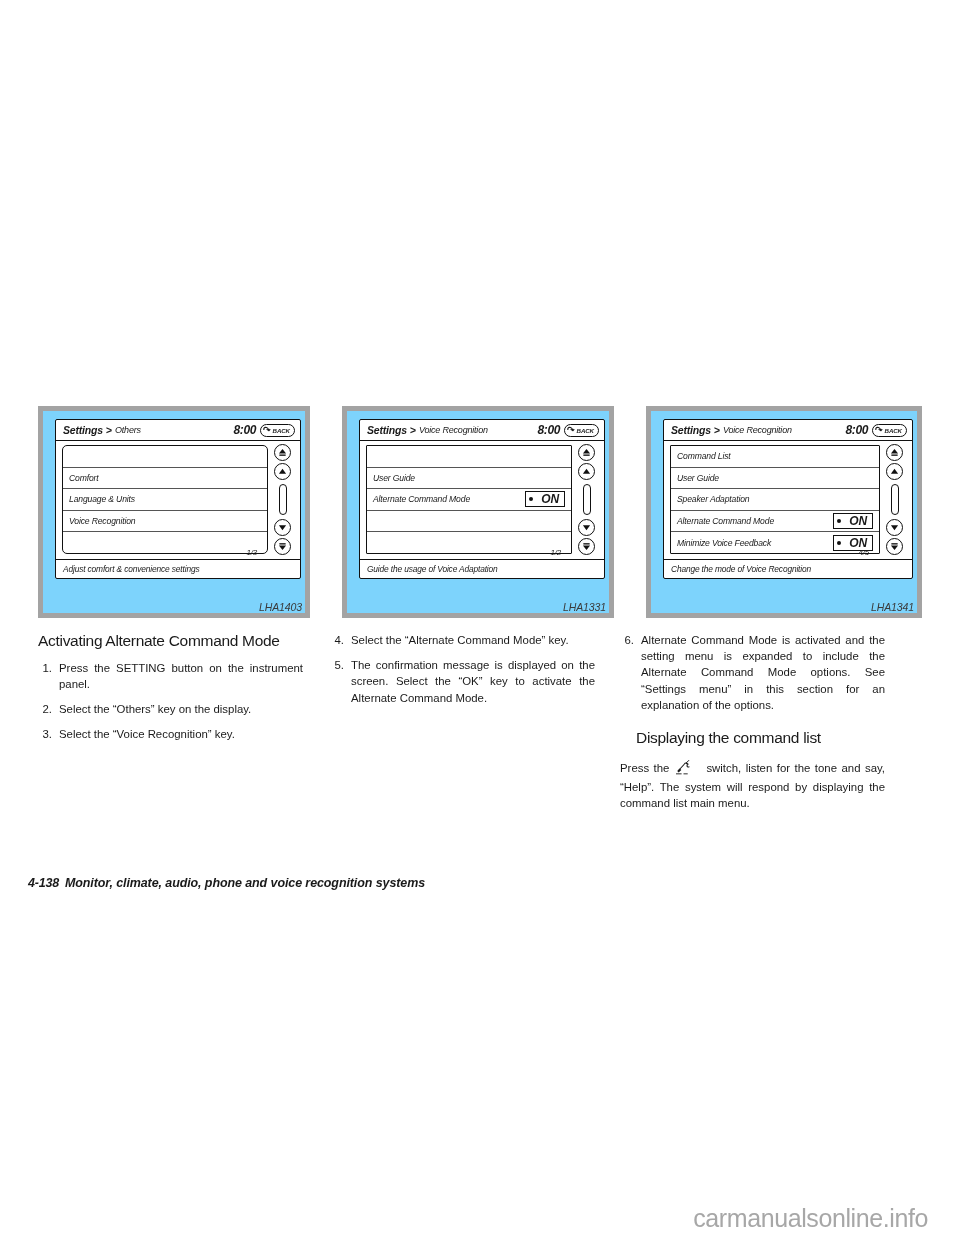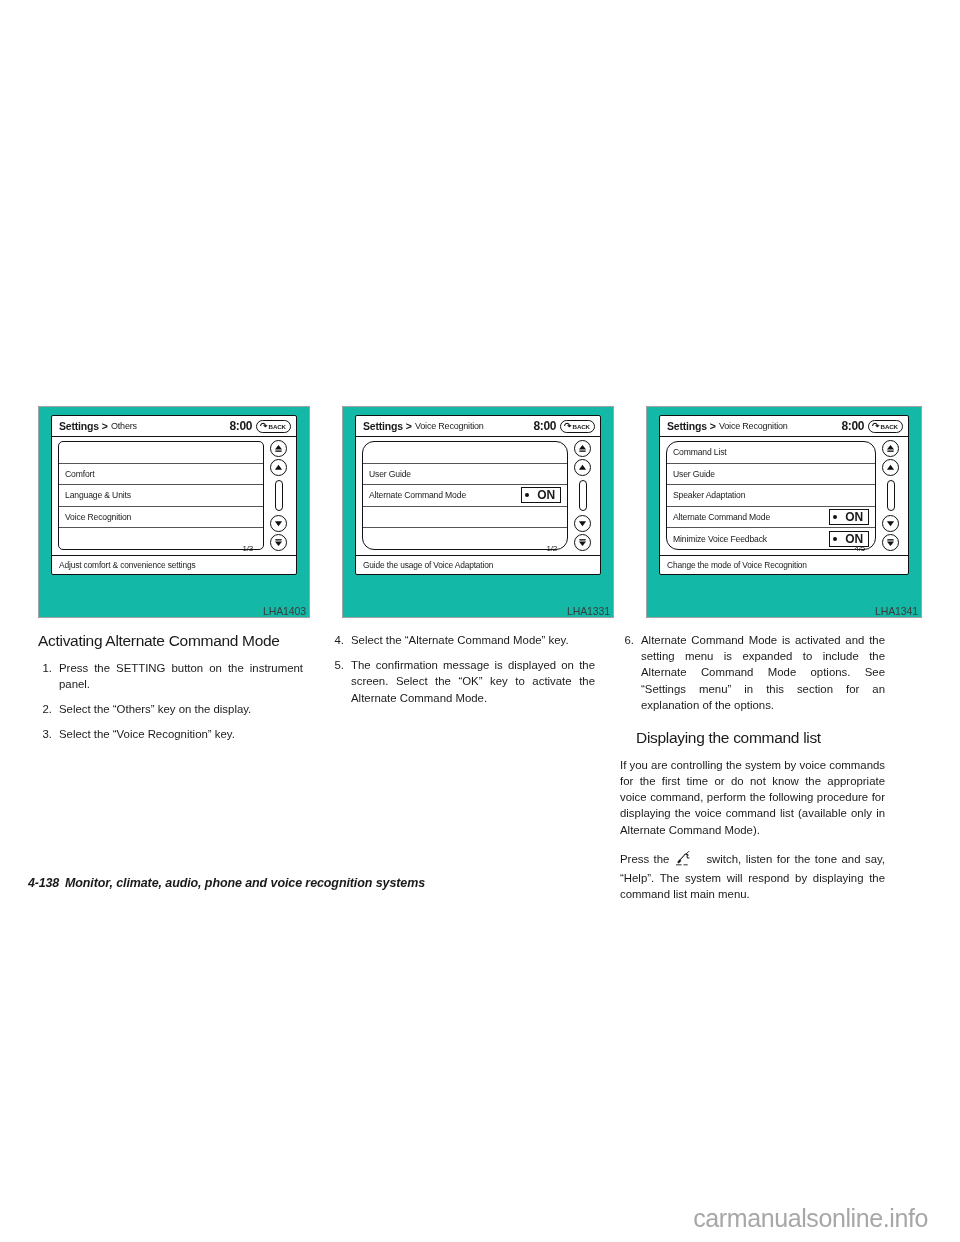--- a/index.html
+++ b/index.html
@@ -20,24 +20,25 @@
   .figure-row {
     position: absolute;
     left: 38px;
     top: 406px;
     width: 884px;
     height: 212px;
     display: flex;
     justify-content: space-between;
   }
   .figure-box {
-    border: 1px solid #a3a3a3;
-    background: #14b8a6;
+    border: 5px solid #a3a3a3;
+    background: #7dd3fc;
     position: relative;
     box-sizing: border-box;
+    font-style: italic;
   }
   .fig-1 { width: 272px; }
   .fig-2 { width: 272px; }
   .fig-3 { width: 276px; }
 
   .fig-caption {
     position: absolute;
     right: 3px;
     bottom: 0;
     font-size: 10.5px;
@@ -224,21 +225,21 @@
     display: flex;
     align-items: center;
     padding-left: 7px;
     font-size: 8.4px;
     letter-spacing: -0.15px;
     box-sizing: border-box;
   }
 
   
   .perspective .list-frame {
-    border-radius: 12px;
+    border-radius: 1px;
   }
 
   
   .col {
     position: absolute;
     top: 632px;
     width: 265px;
   }
   .col-1 { left: 38px; }
   .col-2 { left: 330px; }
@@ -584,21 +585,20 @@
 </div>
 
 <div class="col col-3">
   <ol class="steps">
     <li>
       <span class="num">6.</span>
       <span class="txt">Alternate Command Mode is activated and the setting menu is expanded to include the Alternate Command Mode options. See “Settings menu” in this section for an explanation of the options.</span>
     </li>
   </ol>
   <h3 class="sub-title">Displaying the command list</h3>
-  <p class="para">If you are controlling the system by voice commands for the first time or do not know the appropriate voice command, perform the following procedure for displaying the voice command list (available only in Alternate Command Mode).</p>
   <p class="para">
     <span>Press the</span>
     <span class="voice-switch-icon">
       <svg viewBox="0 0 26 18" width="26" height="18" aria-hidden="true">
         <path d="M3.5 13.5 L9.5 7.0" stroke="#1a1a1a" stroke-width="1.1" fill="none"></path>
         <path d="M9.2 6.6 c2.0 -1.4 3.6 -0.2 3.0 1.6 c-0.5 1.5 0.8 2.4 2.2 1.4" stroke="#1a1a1a" stroke-width="1.1" fill="none"></path>
         <path d="M14.0 3.2 L11.0 6.2 L13.6 7.2" stroke="#1a1a1a" stroke-width="1.0" fill="none"></path>
         <path d="M2.2 14.0 l2.6 -2.6 l1.5 1.5 l-2.6 2.6 z" fill="#1a1a1a"></path>
         <rect x="1.0" y="16.4" width="5.6" height="0.9" fill="#1a1a1a"></rect>
         <rect x="8.5" y="16.4" width="4.2" height="0.9" fill="#1a1a1a"></rect>

